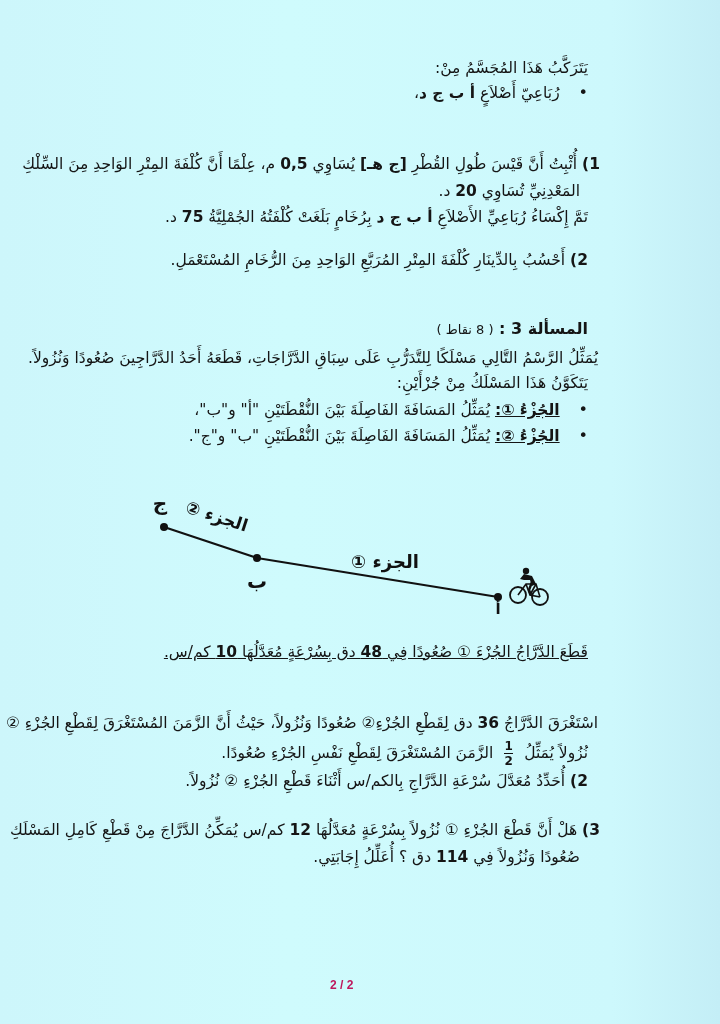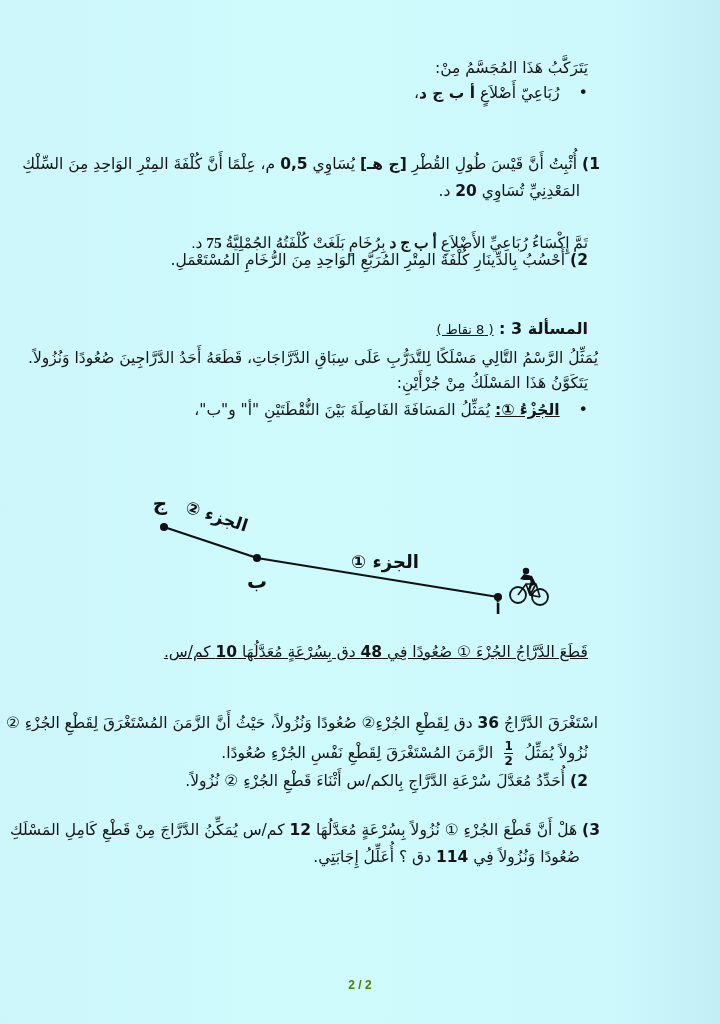--- a/index.html
+++ b/index.html
@@ -46,30 +46,30 @@
       line-height: 12px;
       margin: 0 6px;
     }
     .frac .bar {
       width: 9px; height: 1px; background: #111; margin: 1px 0;
     }
     .heading {
       font-weight: bold;
       font-size: 16px;
     }
-    .points { font-size: 13px; font-weight: normal; text-decoration: underline; }
+    .points { font-size: 13px; font-weight: normal; }
     .footer {
       position: absolute;
       left: 330px; top: 978px;
       width: 60px;
-      text-align: center;
+      text-align: left;
       font-family: "Liberation Sans", sans-serif;
       font-weight: bold;
       font-size: 12px;
-      color: #4d7c0f;
+      color: #be185d;
     }
     svg.diagram {
       position: absolute;
       left: 140px; top: 480px;
     }
     .dlabel {
       font-family: "DejaVu Sans", sans-serif;
       font-weight: bold;
       fill: #111;
     }
@@ -87,38 +87,41 @@
 
 
   <div class="line" style="right:60px; top:153px;margin-left:48px;">
     <b>1)</b>
     <span>أُثْبِتُ أَنَّ قَيْسَ طُولِ القُطْرِ </span><b>[ج هـ]</b><span> يُسَاوِي </span><b>0,5</b><span> م، عِلْمًا أَنَّ كُلْفَةَ المِتْرِ الوَاحِدِ مِنَ السِّلْكِ</span>
   </div>
   <div class="line" style="right:80px; top:180px;">
     <span>المَعْدِنِيِّ تُسَاوِي </span><b>20</b><span> د.</span>
   </div>
 
-  <div class="line" style="right:72px; top:232px;font-family:Liberation Serif, serif;">
+  <div class="line" style="right:72px; top:206px;">
     <span>تَمَّ إِكْسَاءُ رُبَاعِيِّ الأَضْلاَعِ </span><b>أ ب ج د</b><span> بِرُخَامٍ بَلَغَتْ كُلْفَتُهُ الجُمْلِيَّةُ </span><b>75</b><span> د.</span>
   </div>
 
   <div class="line" style="right:72px; top:249px;">
     <b>2)</b>
     <span>أَحْسُبُ بِالدِّينَارِ كُلْفَةَ المِتْرِ المُرَبَّعِ الوَاحِدِ مِنَ الرُّخَامِ المُسْتَعْمَلِ.</span>
   </div>
 
   <div class="line heading" style="right:72px; top:318px;">
     <span>المسألة 3</span><span> : </span><span class="points">( 8 نقاط )</span>
   </div>
 
   <div class="line" style="right:62px; top:347px;">يُمَثِّلُ الرَّسْمُ التَّالِي مَسْلَكًا لِلتَّدَرُّبِ عَلَى سِبَاقِ الدَّرَّاجَاتِ، قَطَعَهُ أَحَدُ الدَّرَّاجِينَ صُعُودًا وَنُزُولاً.</div>
   <div class="line" style="right:72px; top:372px;">يَتَكَوَّنُ هَذَا المَسْلَكُ مِنْ جُزْأَيْنِ:</div>
 
   <div class="line bullet" style="right:72px; top:399px;">
     <span class="ul">الجُزْءُ ①:</span><span> يُمَثِّلُ المَسَافَةَ الفَاصِلَةَ بَيْنَ النُّقْطَتَيْنِ "أ" و"ب"،</span>
+  </div>
+  <div class="line bullet" style="right:72px; top:425px;">
+    <span class="ul">الجُزْءُ ②:</span><span> يُمَثِّلُ المَسَافَةَ الفَاصِلَةَ بَيْنَ النُّقْطَتَيْنِ "ب" و"ج".</span>
   </div>
 
   <svg class="diagram" width="430" height="135" viewBox="0 0 430 135">
     <g>
       <line x1="24" y1="47" x2="117" y2="78" stroke="#111" stroke-width="2.2"></line>
       <line x1="117" y1="78" x2="358" y2="117" stroke="#111" stroke-width="2.2"></line>
       <circle cx="24" cy="47" r="4" fill="#111"></circle>
       <circle cx="117" cy="78" r="4" fill="#111"></circle>
       <circle cx="358" cy="117" r="4" fill="#111"></circle>
     </g>

